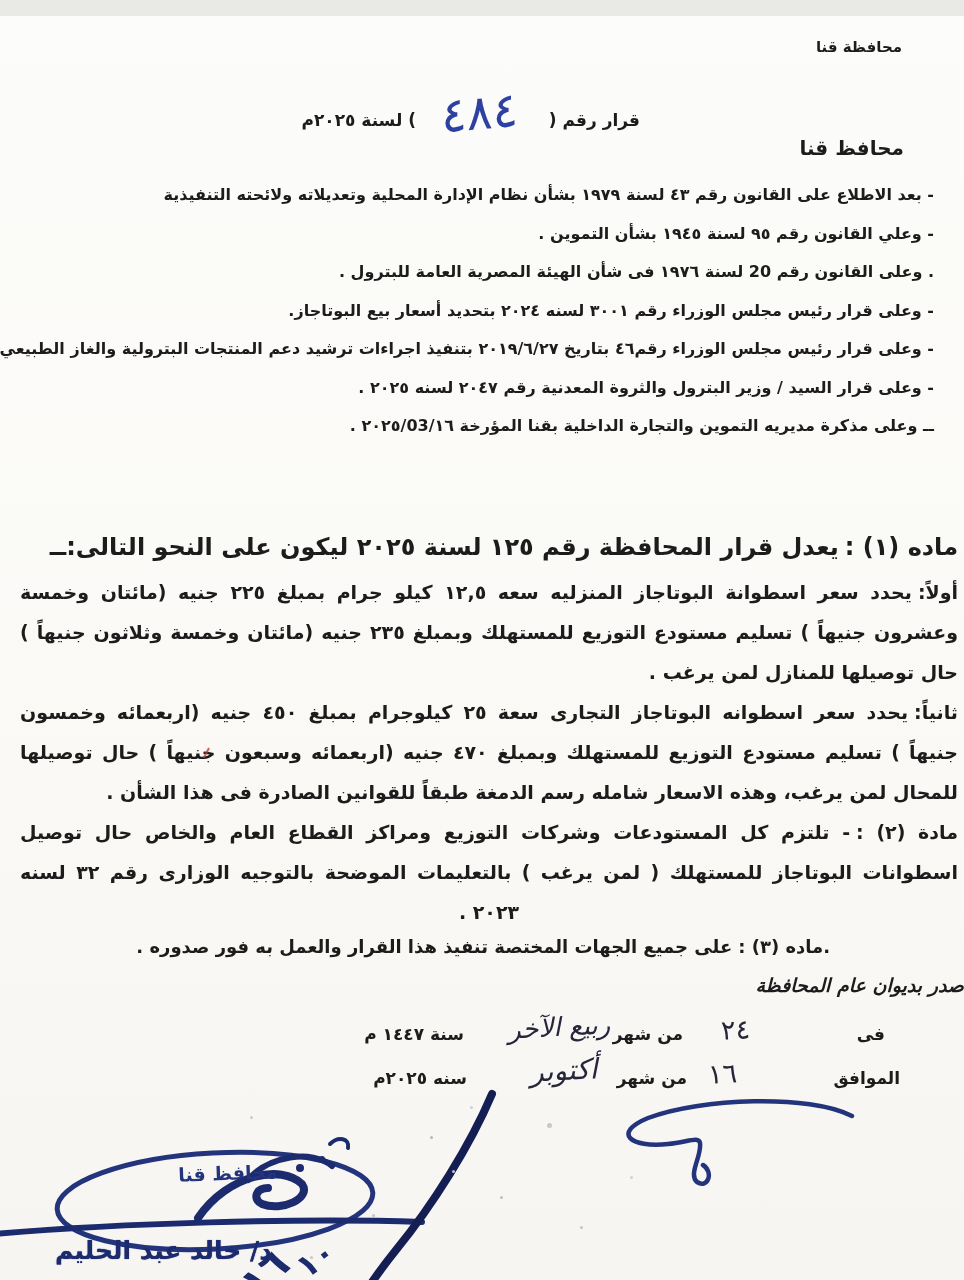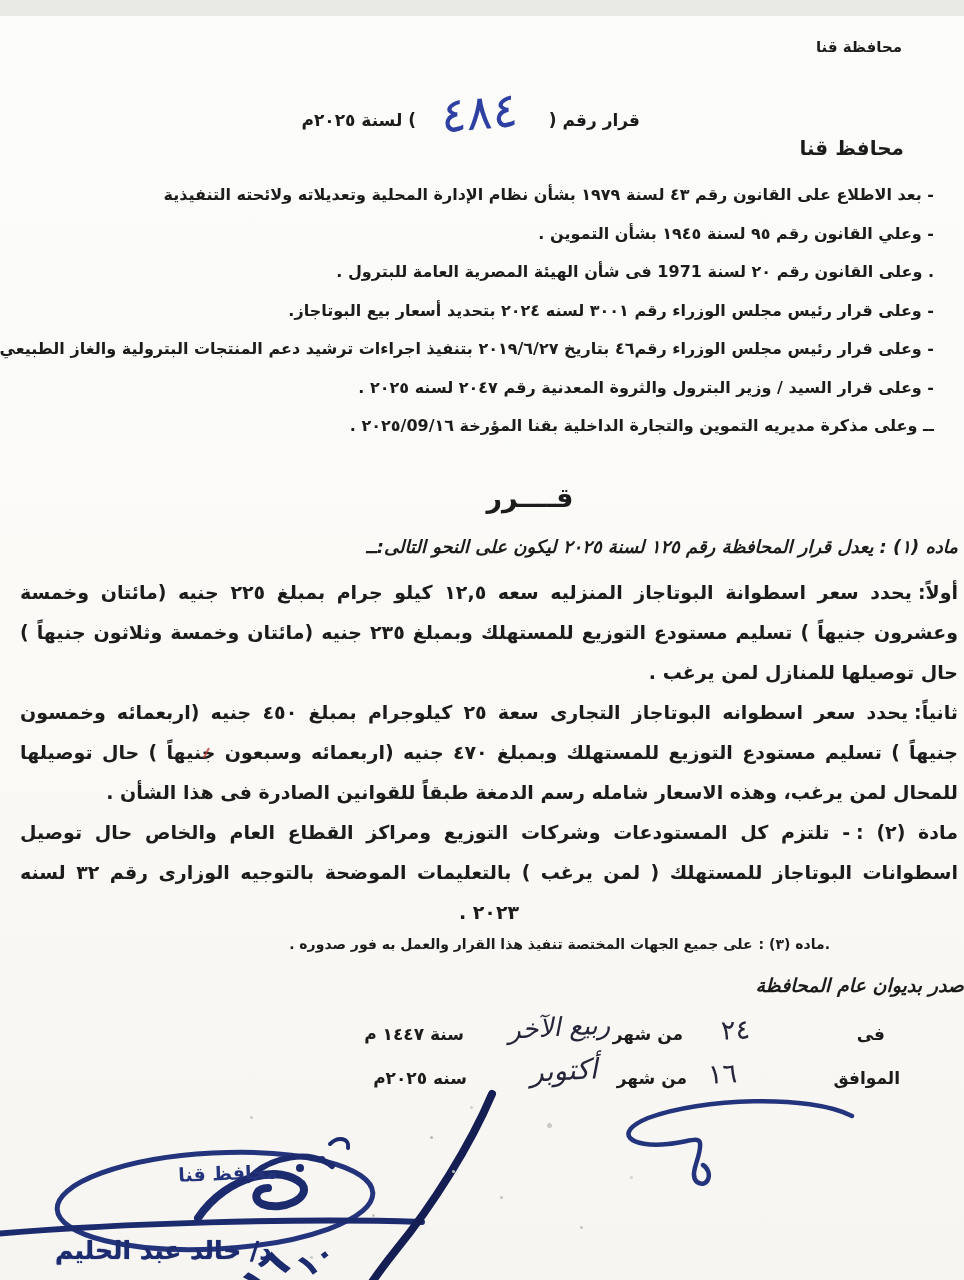--- a/index.html
+++ b/index.html
@@ -14,25 +14,25 @@
   .dept{top:52px;right:24px;font-size:16px;border-bottom:2px solid #222;padding-bottom:3px;}
   .gov{top:120px;right:60px;font-size:20px;}
   .decree-prefix{top:94px;right:324px;font-size:17px;}
   .decree-num{top:68px;right:446px;font-size:48px;font-weight:400;color:#2e41a3;
     transform:rotate(-5deg) skewX(-4deg);letter-spacing:6px;}
   .decree-suffix{top:94px;right:548px;font-size:17px;}
   .preamble{top:160px;right:30px;left:14px;font-size:16px;}
   .preamble > div{line-height:38.5px;white-space:nowrap;}
   .decision{top:466px;left:96px;right:0;text-align:center;font-size:27px;}
   .para{right:6px;left:20px;line-height:40px;text-align:justify;}
-  .art1{top:516px;font-size:18px;line-height:30px;font-style:italic;}
+  .art1{top:516px;font-size:24px;line-height:30px;}
   .clause1{top:556px;font-size:19px;}
   .clause2{top:676px;font-size:19px;}
   .art2{top:796px;font-size:19px;text-align-last:center;}
-  .art3{top:920px;right:134px;left:20px;font-size:14px;text-align:right;}
+  .art3{top:920px;right:134px;left:20px;font-size:18px;text-align:right;}
   .lbl{margin-left:6px;}
   .lbl.u{text-decoration-thickness:2px;text-underline-offset:4px;}
   .issued{top:958px;left:146px;right:0;font-style:italic;font-size:19px;}
   .dlabel{font-size:17px;}
   .hand{font-weight:400;color:#26263a;transform:rotate(-3deg);}
   .fi{top:1008px;right:79px;}
   .day1{top:998px;right:214px;font-size:27px;}
   .ms1{top:1008px;right:281px;}
   .month1{top:996px;right:354px;font-size:26px;font-style:italic;}
   .yr1{top:1008px;right:500px;font-size:17px;}
@@ -63,28 +63,27 @@
 
   <div class="abs decree-prefix">قرار رقم (</div>
   <div class="abs decree-num">٤٨٤</div>
   <div class="abs decree-suffix">) لسنة ٢٠٢٥م</div>
 
   <div class="abs gov">محافظ قنا</div>
 
   <div class="abs preamble">
     <div>- بعد الاطلاع على القانون رقم ٤٣ لسنة ١٩٧٩ بشأن نظام الإدارة المحلية وتعديلاته ولائحته التنفيذية</div>
     <div>- وعلي القانون رقم ٩٥ لسنة ١٩٤٥ بشأن التموين .</div>
-    <div>. وعلى القانون رقم ٢٠ لسنة 1971 فى شأن الهيئة المصرية العامة للبترول .</div>
+    <div>. وعلى القانون رقم 20 لسنة ١٩٧٦ فى شأن الهيئة المصرية العامة للبترول .</div>
     <div>- وعلى قرار رئيس مجلس الوزراء رقم ٣٠٠١ لسنه ٢٠٢٤ بتحديد أسعار بيع البوتاجاز.</div>
     <div>- وعلى قرار رئيس مجلس الوزراء رقم٤٦ بتاريخ ٢٠١٩/٦/٢٧ بتنفيذ اجراءات ترشيد دعم المنتجات البترولية والغاز الطبيعي</div>
     <div>- وعلى قرار السيد / وزير البترول والثروة المعدنية رقم ٢٠٤٧ لسنه ٢٠٢٥ .</div>
-    <div>ــ وعلى مذكرة مديريه التموين والتجارة الداخلية بقنا  المؤرخة ٢٠٢٥/09/١٦ .</div>
+    <div>ــ وعلى مذكرة مديريه التموين والتجارة الداخلية بقنا  المؤرخة ٢٠٢٥/03/١٦ .</div>
   </div>
 
-  <div class="abs decision">قــــرر</div>
 
   <div class="abs para art1">
     <span class="lbl">ماده (١) :</span><span>يعدل قرار المحافظة رقم ١٢٥  لسنة ٢٠٢٥ ليكون على النحو التالى:ــ</span>
   </div>
 
   <div class="abs para clause1">
     <span class="lbl">أولاً:</span><span>يحدد سعر اسطوانة البوتاجاز المنزليه سعه ١٢,٥ كيلو جرام بمبلغ ٢٢٥ جنيه (مائتان وخمسة وعشرون جنيهاً ) تسليم مستودع التوزيع للمستهلك وبمبلغ ٢٣٥ جنيه (مائتان وخمسة وثلاثون جنيهاً ) حال توصيلها للمنازل لمن يرغب .</span>
   </div>
 
   <div class="abs para clause2">

